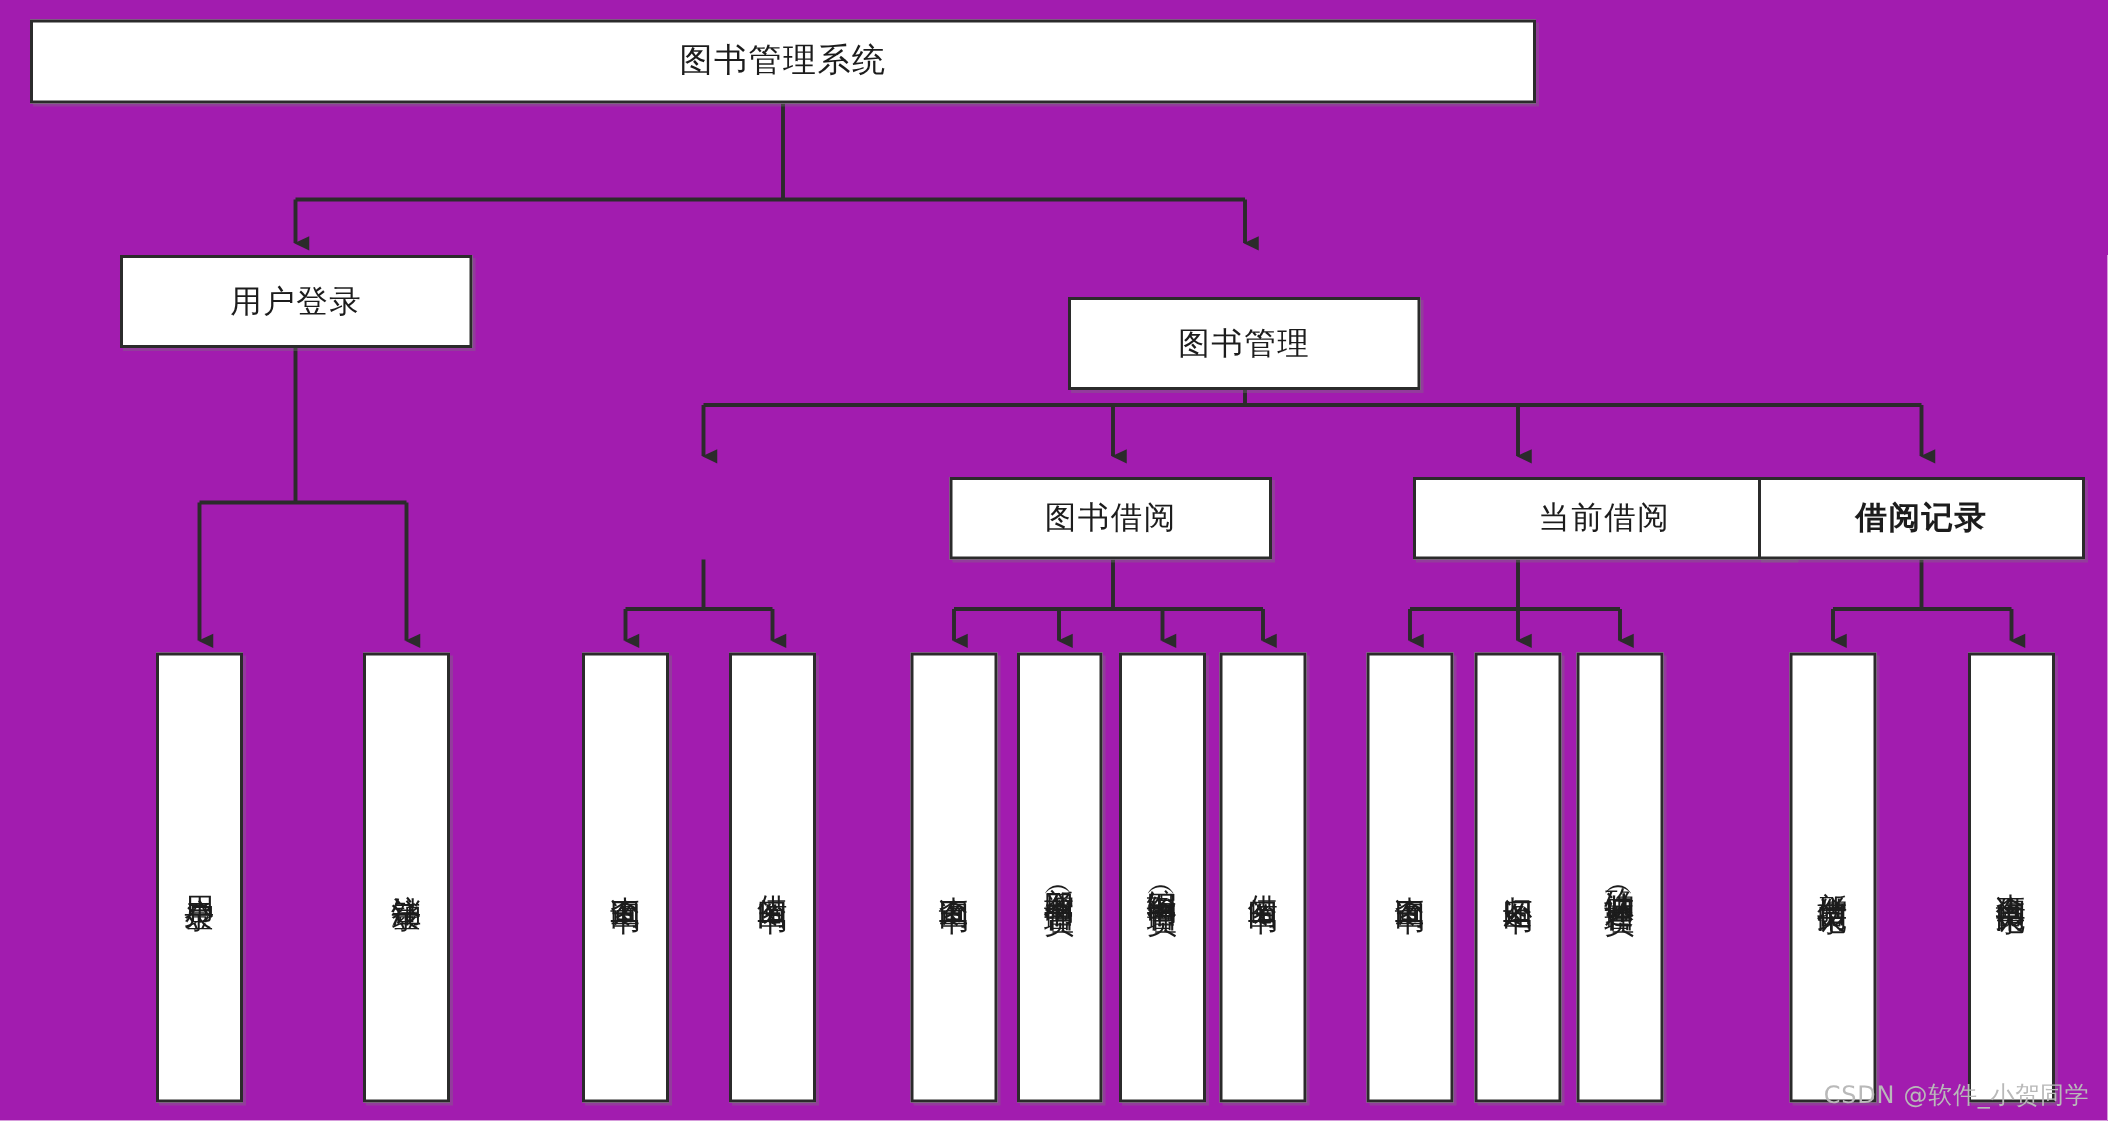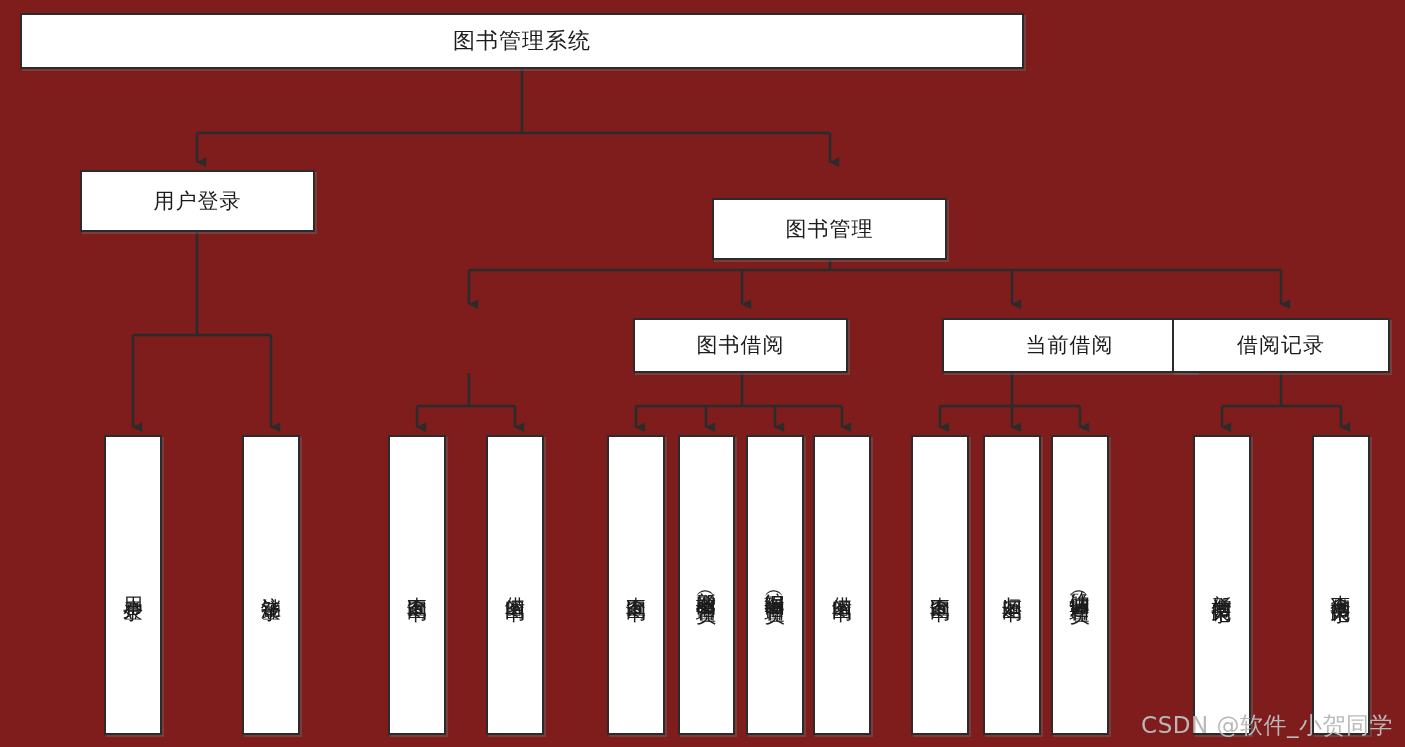--- a/index.html
+++ b/index.html
@@ -5,21 +5,21 @@
 <style>
   html,body{margin:0;padding:0;background:#ffffff;}
   body{
     font-family:"DejaVu Sans","Liberation Sans",sans-serif;
     color:#1a1a1a;
   }
   #canvas{
     position:relative;
     width:1405px;
     height:747px;
-    background:#7f1d1d;
+    background:#a21caf;
     overflow:hidden;
   }
   svg#wires{
     position:absolute;left:0;top:0;width:1405px;height:747px;
     pointer-events:none;
   }
   .node{
     position:absolute;
     background:#ffffff;
     border:2.5px solid #2b2b2b;
@@ -48,21 +48,21 @@
     line-height:1.34;
     letter-spacing:2px;
     white-space:normal;
     max-height:96%;
   }
   .leaf.tall .label{font-size:20px;line-height:1.30;}
   #watermark{
     position:absolute;
     right:12px;
     bottom:6px;
-    font-size:23px;
+    font-size:16px;
     color:#b9b9b9;
     letter-spacing:.5px;
     user-select:none;
     white-space:nowrap;
   }
 </style>
 </head>
 <body>
 
 <div id="canvas">
@@ -129,21 +129,21 @@
   <div class="node" style="left:712px;top:170px;width:235px;height:62px;margin-top:28px;">
     <span class="label">图书管理</span>
   </div>
 
   <div class="node" style="left:633px;top:318px;width:215px;height:55px;">
     <span class="label">图书借阅</span>
   </div>
   <div class="node" style="left:942px;top:318px;width:255px;height:55px;">
     <span class="label">当前借阅</span>
   </div>
-  <div class="node" style="left:1172px;top:318px;width:218px;height:55px;">
+  <div class="node" style="left:1172px;top:318px;width:218px;height:55px;font-weight:bold;">
     <span class="label">借阅记录</span>
   </div>
 
   <div class="node leaf" style="left:104px;top:435px;width:58px;height:300px;">
     <span class="label">用户登录</span>
   </div>
   <div class="node leaf" style="left:242px;top:435px;width:58px;height:300px;">
     <span class="label">注销登录</span>
   </div>
 

